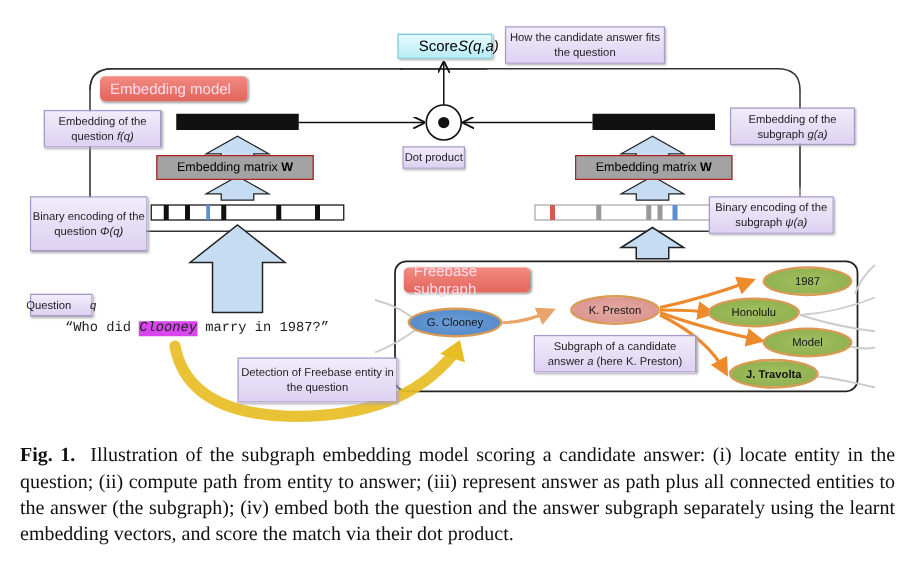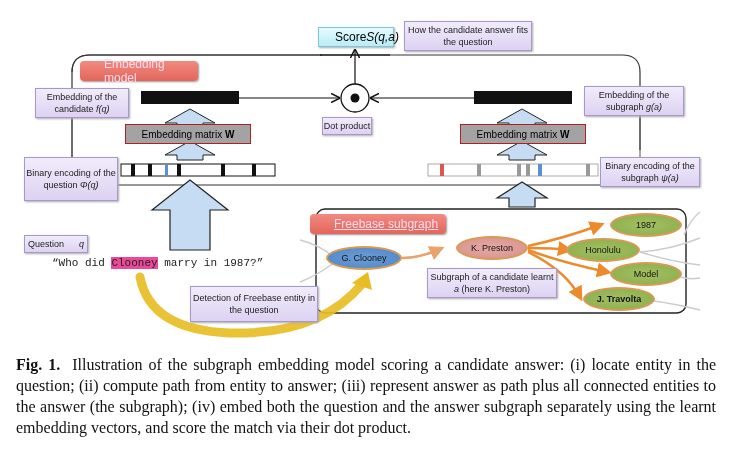--- a/index.html
+++ b/index.html
@@ -1,27 +1,27 @@
 <!DOCTYPE html>
 <html><head>
 <meta charset="utf-8">
 <style>
   html, body { margin:0; padding:0; background:#fff; }
   body { width:732px; height:470px; position:relative; overflow:hidden; font-family:"Liberation Sans", sans-serif; }
   svg#diagram { position:absolute; left:0; top:0; }
   .lbl { position:absolute; background:linear-gradient(#f1ecfb,#ddd2f2); border:1px solid #a897c9; box-shadow:1px 1px 2px #aaa; color:#222; font-size:9px; text-align:center; line-height:12px; display:flex; align-items:center; justify-content:center; box-sizing:border-box; }
-  .red-tag { position:absolute; background:linear-gradient(#f28a80,#e2665c); color:#fde; border-radius:4px; font-size:12px; display:flex; align-items:center; padding-left:24px; box-sizing:border-box; box-shadow:1px 1px 2px #999; }
+  .red-tag { position:absolute; background:linear-gradient(#f28a80,#e2665c); color:#fde; border-radius:4px; font-size:12px; display:flex; align-items:center; padding-left:8px; box-sizing:border-box; box-shadow:1px 1px 2px #999; }
   .score { position:absolute; background:linear-gradient(#e6fbff,#b8ecf6); border:1px solid #7bc6d8; font-size:12px; display:flex; align-items:center; justify-content:center; box-sizing:border-box; box-shadow:1px 1px 2px #aaa; }
   .matrix { position:absolute; border:1px solid #b02020; background:#a3a3a3; font-size:10px; display:flex; align-items:center; justify-content:center; box-sizing:border-box; }
   .node { position:absolute; border-radius:50%; display:flex; align-items:center; justify-content:center; font-size:9px; box-sizing:border-box; border:2px solid #d99a55; color:#111; }
   .node.green { background:radial-gradient(#a3c063,#8aad4a); }
   .node.pink { background:radial-gradient(#e5a9a4,#d8918c); }
   .node.blue { background:radial-gradient(#6c9fd8,#4f84c6); }
   .question { position:absolute; font-family:"Liberation Mono", monospace; font-size:11px; color:#222; white-space:pre; }
-  .hl { background:#ec4899; }
+  .hl { background:#d946ef;font-style:italic; }
   .caption { position:absolute; left:16px; top:354px; width:700px; font-family:"Liberation Serif", serif; font-size:16px; line-height:21px; color:#111; text-align:justify; }
   .caption b { font-weight:bold; }
 </style>
 </head>
 <body>
 
 <svg id="diagram" width="732" height="345">
   <defs>
     <marker id="ah" markerWidth="8" markerHeight="8" refX="7" refY="4" orient="auto">
         <path d="M0,0 L8,4 L0,8" fill="none" stroke="#111" stroke-width="1.2"></path>
@@ -148,59 +148,59 @@
 
 <div class="score" style="left:318px;top:27px;width:76px;height:20px;padding-left:22px;">
   <span>Score </span>
     <i>S(q,a)</i>
 </div>
 <div class="lbl" style="left:404px;top:21px;width:128px;height:30px;">How the candidate answer fits the question</div>
 
 <div class="red-tag" style="left:80px;top:61px;width:118px;height:20px;">Embedding model</div>
 
 <div class="lbl" style="left:35px;top:88px;width:94px;height:30px;">
-  <span><span>Embedding of the candidate </span><i>f(q)</i></span>
+  <span><span>Embedding of the question </span><i>f(q)</i></span>
 </div>
 <div class="lbl" style="left:584px;top:86px;width:100px;height:30px;">
   <span><span>Embedding of the subgraph </span><i>g(a)</i></span>
 </div>
 
 <div class="lbl" style="left:322px;top:117px;width:50px;height:18px;">Dot product</div>
 
 <div class="matrix" style="left:125px;top:124px;width:126px;height:20px;">
   <span>Embedding matrix </span>&nbsp;<b>W</b>
 </div>
 <div class="matrix" style="left:460px;top:124px;width:126px;height:20px;">
   <span>Embedding matrix </span>&nbsp;<b>W</b>
 </div>
 
 <div class="lbl" style="left:24px;top:157px;width:94px;height:44px;">
   <span><span>Binary encoding of the question </span><i>Φ(q)</i></span>
 </div>
-<div class="lbl" style="left:600px;top:157px;width:100px;height:30px;">
+<div class="lbl" style="left:567px;top:157px;width:100px;height:30px;">
   <span><span>Binary encoding of the subgraph </span><i>ψ(a)</i></span>
 </div>
 
-<div class="lbl" style="left:24px;top:235px;width:64px;height:18px;gap:15px;">
+<div class="lbl" style="left:24px;top:235px;width:50px;height:18px;gap:15px;">
   <span>Question </span>
     <i>q</i>
 </div>
 <div class="question" style="left:52px;top:257px;"><span>“Who did </span><span class="hl">Clooney</span><span> marry in 1987?”</span></div>
 
 <div class="lbl" style="left:190px;top:286px;width:128px;height:36px;">Detection of Freebase entity in the question</div>
 
-<div class="red-tag" style="left:310px;top:214px;width:136px;height:20px;text-decoration:underline;">Freebase subgraph</div>
+<div class="red-tag" style="left:323px;top:214px;width:101px;height:20px;">Freebase subgraph</div>
 
 <div class="node blue" style="left:326px;top:246px;width:76px;height:24px;">G. Clooney</div>
 <div class="node pink" style="left:456px;top:236px;width:72px;height:24px;">K. Preston</div>
 <div class="node green" style="left:610px;top:213px;width:72px;height:24px;">1987</div>
 <div class="node green" style="left:566px;top:238px;width:74px;height:24px;">Honolulu</div>
 <div class="node green" style="left:610px;top:262px;width:72px;height:24px;">Model</div>
 <div class="node green" style="left:583px;top:287px;width:72px;height:24px;font-weight:bold;">J. Travolta</div>
 
 <div class="lbl" style="left:427px;top:268px;width:130px;height:30px;">
-  <span><span>Subgraph of a candidate learnt </span><i>a</i><span> (here K. Preston)</span></span>
+  <span><span>Subgraph of a candidate answer </span><i>a</i><span> (here K. Preston)</span></span>
 </div>
 
 <div class="caption">
   <b>Fig. 1.</b>&nbsp;
   <span>Illustration of the subgraph embedding model scoring a candidate answer: (i) locate entity in the question; (ii) compute path from entity to answer; (iii) represent answer as path plus all connected entities to the answer (the subgraph); (iv) embed both the question and the answer subgraph separately using the learnt embedding vectors, and score the match via their dot product.</span>
 </div>
 
 </body></html>

